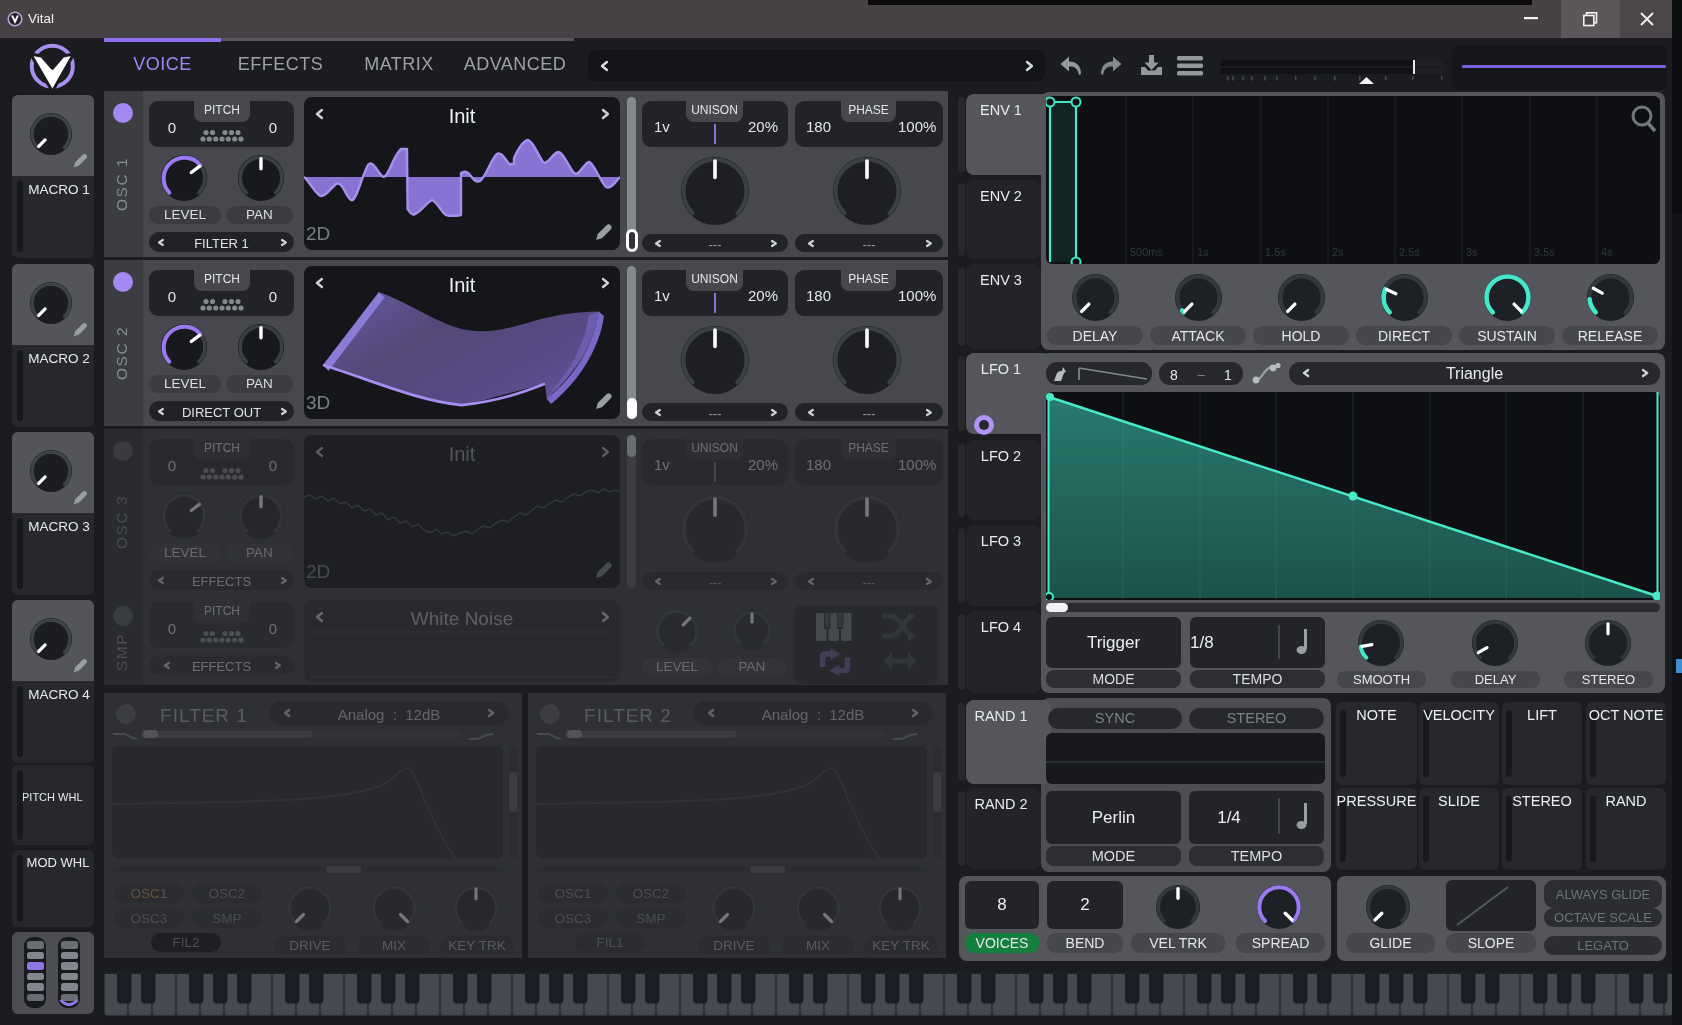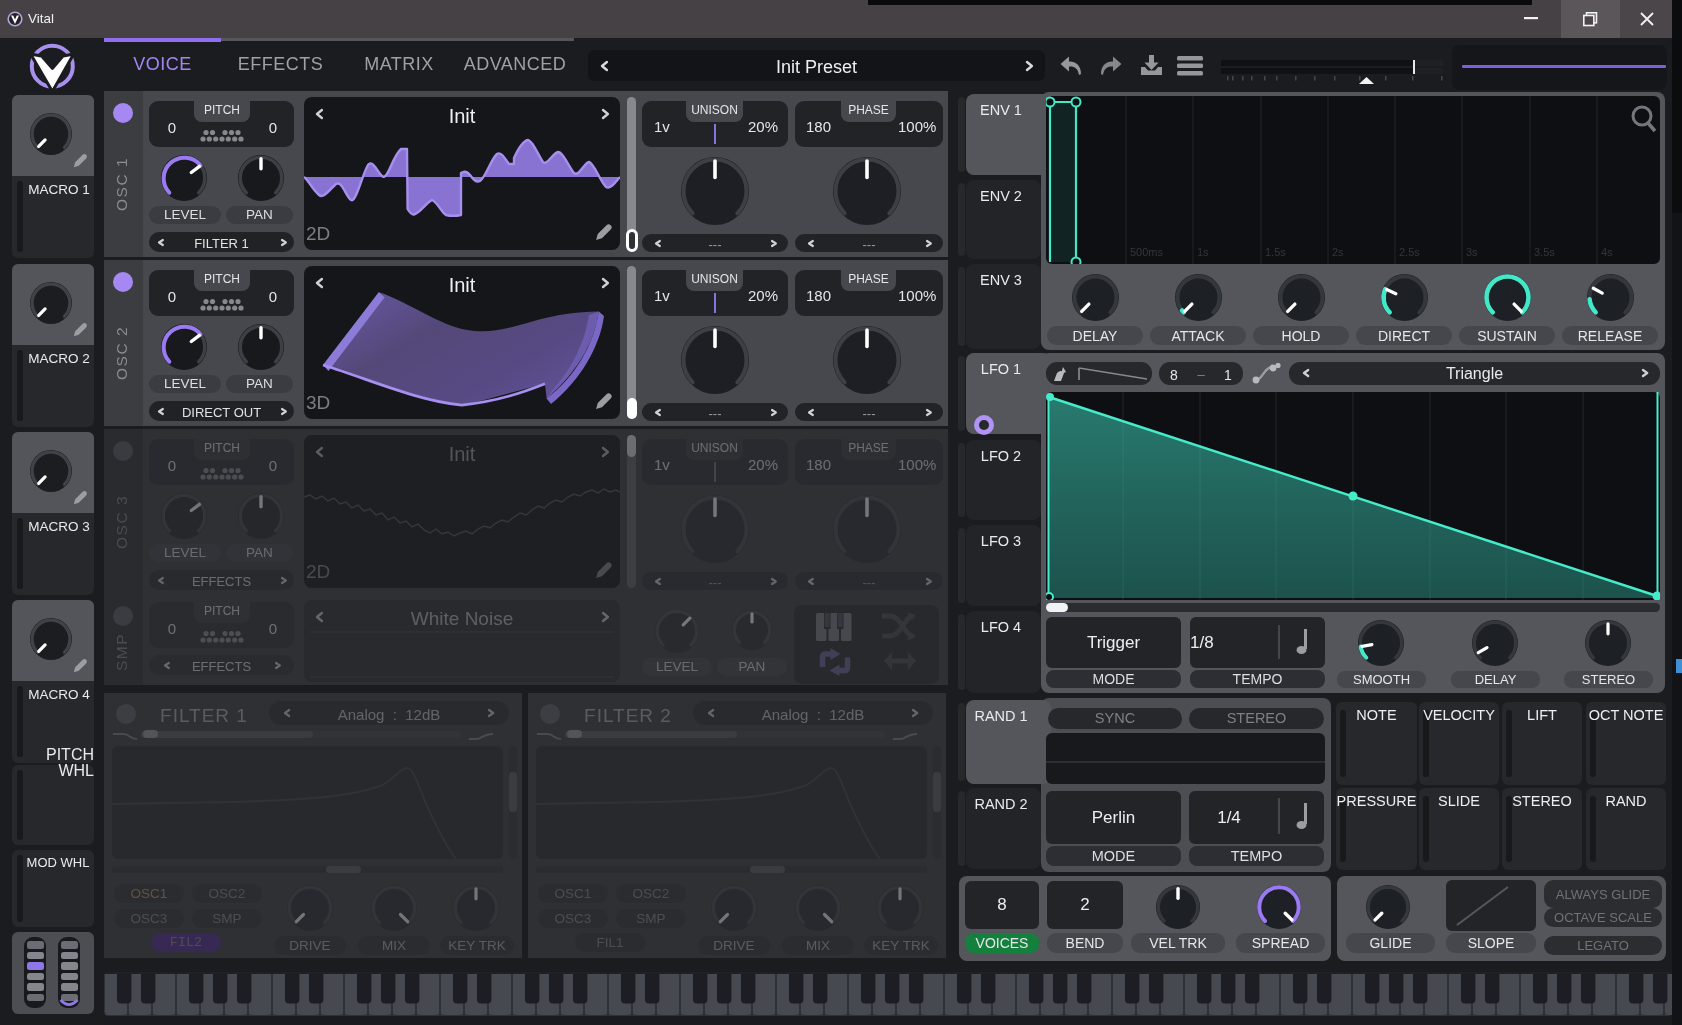--- a/index.html
+++ b/index.html
@@ -32,21 +32,20 @@
       <circle cx="26.3" cy="26.2" r="20.5" fill="none" stroke="#a98fee" stroke-width="4"></circle>
       <path fill-rule="evenodd" d="M4.6 14 Q26.2 19.5 47.7 14 L26.4 51.5 Z M15.2 15.6 L37.4 15.6 L26.5 28.4 Z" fill="#fdfdfd" stroke="#1a1c1f" stroke-width="3" stroke-linejoin="round"></path>
     </svg>
 <div class="abs" style="left:104px;top:38px;width:117px;height:4px;background:#8f6ff0;border-radius:0px;"></div>
 <div class="abs" style="left:221px;top:38px;width:353px;height:3px;background:#55575b;border-radius:0px;"></div>
 <div class="abs" style="left:104px;top:55px;width:117px;text-align:center;font-size:18px;color:#a287f2;font-weight:400;letter-spacing:0.5px;line-height:1;">VOICE</div>
 <div class="abs" style="left:228px;top:55px;width:105px;text-align:center;font-size:18px;color:#9fa1a5;font-weight:400;letter-spacing:0.5px;line-height:1;">EFFECTS</div>
 <div class="abs" style="left:352px;top:55px;width:94px;text-align:center;font-size:18px;color:#9fa1a5;font-weight:400;letter-spacing:0.5px;line-height:1;">MATRIX</div>
 <div class="abs" style="left:460px;top:55px;width:110px;text-align:center;font-size:18px;color:#9fa1a5;font-weight:400;letter-spacing:0.5px;line-height:1;">ADVANCED</div>
 <div class="abs" style="left:588px;top:50px;width:457px;height:31px;background:#121417;border-radius:7px;"></div>
-<div class="abs" style="left:588px;top:58px;width:457px;text-align:center;font-size:18px;color:#eceef0;font-weight:400;line-height:1;">Init Preset</div>
 <svg class="abs" style="left:599.0px;top:59.0px" width="10" height="14" viewBox="0 0 10 14">
       <path d="M 7.8999999999999995 3 L 3 7 L 7.8999999999999995 11" stroke="#d8dadc" stroke-width="2.4" fill="none" stroke-linecap="round" stroke-linejoin="round"></path>
     </svg>
 <svg class="abs" style="left:1024.0px;top:59.0px" width="10" height="14" viewBox="0 0 10 14">
       <path d="M 3 3 L 7.8999999999999995 7 L 3 11" stroke="#d8dadc" stroke-width="2.4" fill="none" stroke-linecap="round" stroke-linejoin="round"></path>
     </svg>
 <svg class="abs" style="left:1058px;top:53px" width="27" height="26" viewBox="0 0 27 26">
       <path d="M23 21 C23 12 17 8 11 8.5 L11 3.5 L2.5 11 L11 18.5 L11 13.5 C16 13 20 15 21 22 Z" fill="#94979c"></path>
     </svg>
 <svg class="abs" style="left:1097px;top:53px" width="27" height="26" viewBox="0 0 27 26">
@@ -129,21 +128,21 @@
       <circle cx="27" cy="27" r="21" fill="#1b1d21"></circle>
       <path d="M 13.6 40.4 A 18.9 18.9 0 1 1 40.4 40.4" stroke="#3f4247" stroke-width="3.2" fill="none" stroke-linecap="round"></path>
       <line x1="21.1" y1="32.9" x2="14.7" y2="39.3" stroke="#fff" stroke-width="3.2" stroke-linecap="round"></line>
     </svg>
 <svg class="abs" style="left:72px;top:657px" width="17" height="17" viewBox="0 0 24 24">
       <path d="M2.5 21.5 L4.5 14.5 L15 4 Q17.5 1.5 20 4 Q22.5 6.5 20 9 L9.5 19.5 Z" fill="#9a9da2"></path>
     </svg>
 <div class="abs" style="left:24px;top:688px;width:70px;text-align:center;font-size:13.5px;color:#e8eaec;font-weight:400;line-height:1;">MACRO 4</div>
 <div class="abs" style="left:17px;top:686px;width:6px;height:71px;background:#17191b;border-radius:3px;"></div>
 <div class="abs" style="left:12px;top:765px;width:82px;height:80px;background:#26282c;border-radius:6px;"></div>
-<div class="abs" style="left:22px;top:747px;width:72px;text-align:right;font-size:16px;color:#e8eaec;font-weight:400;line-height:1;">PITCH WHL</div>
+<div class="abs" style="left:22px;top:792px;width:72px;text-align:left;font-size:11px;color:#e8eaec;font-weight:400;line-height:1;">PITCH WHL</div>
 <div class="abs" style="left:17px;top:770px;width:6px;height:70px;background:#17191b;border-radius:3px;"></div>
 <div class="abs" style="left:12px;top:850px;width:82px;height:77px;background:#26282c;border-radius:6px;"></div>
 <div class="abs" style="left:22px;top:856px;width:72px;text-align:center;font-size:13px;color:#e8eaec;font-weight:400;line-height:1;">MOD WHL</div>
 <div class="abs" style="left:17px;top:855px;width:6px;height:67px;background:#17191b;border-radius:3px;"></div>
 <div class="abs" style="left:12px;top:932px;width:82px;height:82px;background:#4c4e53;border-radius:6px;"></div>
 <div class="abs" style="left:24px;top:937px;width:22px;height:71px;background:#17191c;border-radius:9px;"></div>
 <div class="abs" style="left:26.5px;top:941.0px;width:17px;height:7.9px;background:#6a6d73;border-radius:2.5px;"></div>
 <div class="abs" style="left:26.5px;top:951.5px;width:17px;height:7.9px;background:#83868c;border-radius:2.5px;"></div>
 <div class="abs" style="left:26.5px;top:962.0px;width:17px;height:7.9px;background:#9077e8;border-radius:2.5px;"></div>
 <div class="abs" style="left:26.5px;top:972.5px;width:17px;height:7.9px;background:#83868c;border-radius:2.5px;"></div>
@@ -609,21 +608,21 @@
 <div class="abs" style="left:509px;top:746px;width:8px;height:113px;background:#26282c;border-radius:4px;"></div>
 <div class="abs" style="left:509px;top:772px;width:8px;height:40px;background:#53565b;border-radius:4px;"></div>
 <div class="abs" style="left:112px;top:866px;width:391px;height:7px;background:#26282c;border-radius:3.5px;"></div>
 <div class="abs" style="left:326px;top:866px;width:35px;height:7px;background:#53565b;border-radius:3.5px;"></div>
 <div class="abs" style="left:114px;top:884px;width:70px;height:19px;background:#26282c;border-radius:9.5px;color:#85888d;font-size:13.5px;display:flex;align-items:center;justify-content:center;line-height:1;">
         <span style="color:#c89a50">OSC1</span>
       </div>
 <div class="abs" style="left:192px;top:884px;width:70px;height:19px;background:#26282c;border-radius:9.5px;color:#85888d;font-size:13.5px;display:flex;align-items:center;justify-content:center;line-height:1;">OSC2</div>
 <div class="abs" style="left:114px;top:909px;width:70px;height:19px;background:#26282c;border-radius:9.5px;color:#85888d;font-size:13.5px;display:flex;align-items:center;justify-content:center;line-height:1;">OSC3</div>
 <div class="abs" style="left:192px;top:909px;width:70px;height:19px;background:#26282c;border-radius:9.5px;color:#85888d;font-size:13.5px;display:flex;align-items:center;justify-content:center;line-height:1;">SMP</div>
-<div class="abs" style="left:151px;top:933px;width:70px;height:19px;background:#4c1d95;border-radius:9.5px;color:#85888d;font-size:13.5px;display:flex;align-items:center;justify-content:center;line-height:1;font-family:Liberation Mono, monospace;">FIL2</div>
+<div class="abs" style="left:151px;top:933px;width:70px;height:19px;background:#000000;border-radius:9.5px;color:#85888d;font-size:13.5px;display:flex;align-items:center;justify-content:center;line-height:1;">FIL2</div>
 <svg class="abs" style="left:281px;top:879px" width="58" height="58" viewBox="0 0 58 58">
         <circle cx="29" cy="29" r="23" fill="#1d1f24"></circle>
         <path d="M 14.3 43.7 A 20.75 20.75 0 1 1 43.7 43.7" stroke="#3c3f44" stroke-width="3.5" fill="none" stroke-linecap="round"></path>
         <line x1="22.5" y1="35.5" x2="15.4" y2="42.6" stroke="#fff" stroke-width="3.2" stroke-linecap="round"></line>
       </svg>
 <svg class="abs" style="left:365px;top:879px" width="58" height="58" viewBox="0 0 58 58">
         <circle cx="29" cy="29" r="23" fill="#1d1f24"></circle>
         <path d="M 14.3 43.7 A 20.75 20.75 0 1 1 43.7 43.7" stroke="#3c3f44" stroke-width="3.5" fill="none" stroke-linecap="round"></path>
         <line x1="35.5" y1="35.5" x2="42.6" y2="42.6" stroke="#fff" stroke-width="3.2" stroke-linecap="round"></line>
       </svg>

